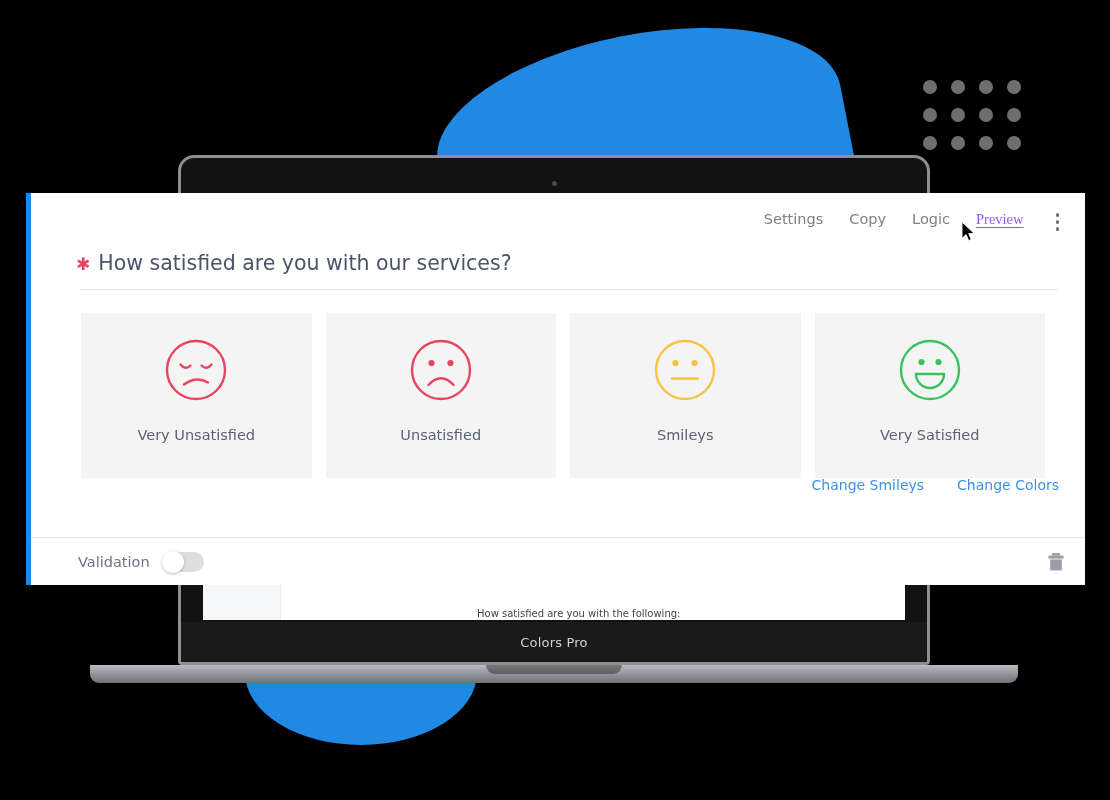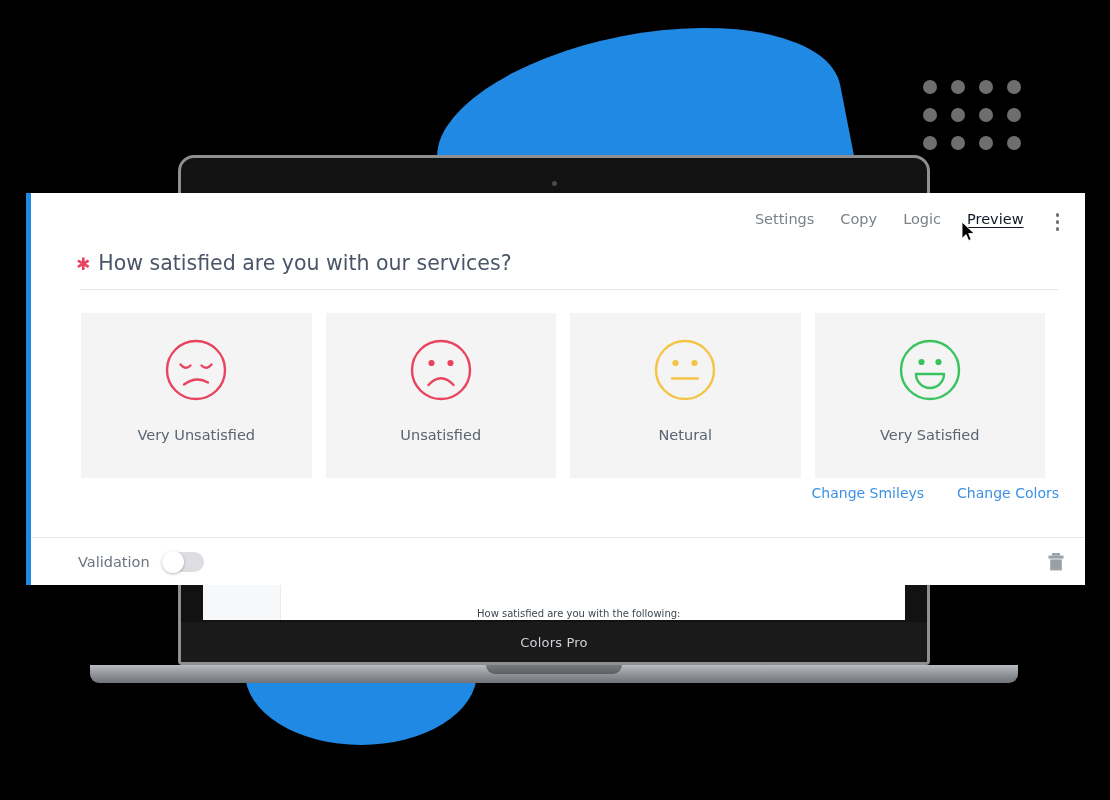--- a/index.html
+++ b/index.html
@@ -176,23 +176,24 @@
     align-items: flex-start;
     gap: 26px;
   }
   .toolbar-link {
     font-size: 14.5px;
     color: #7b8189;
     cursor: pointer;
     white-space: nowrap;
   }
   .toolbar-link.active {
-    color: #0f172a;
+    color: #8b5cf6;
     text-decoration: underline;
     text-underline-offset: 3px;
+    font-family: Liberation Serif, serif;
   }
   .kebab {
     display: flex;
     flex-direction: column;
     gap: 3.5px;
     padding: 2px 6px;
     cursor: pointer;
   }
   .kebab i {
     width: 3.5px; height: 3.5px;
@@ -263,21 +264,21 @@
   .option .label {
     margin-top: 22px;
     font-size: 14.5px;
     color: #5a6472;
   }
 
   
   .change-links {
     position: absolute;
     right: 26px;
-    top: 292px;
+    top: 284px;
     display: flex;
     gap: 33px;
   }
   .change-link {
     font-size: 14px;
     color: #3c91e6;
     cursor: pointer;
   }
 
   
@@ -411,21 +412,21 @@
 
       <div class="option">
         <span class="face">
           <svg width="62" height="62" viewBox="0 0 62 62">
             <circle cx="31" cy="31" r="29" fill="none" stroke="#f5c445" stroke-width="2.4"></circle>
             <circle cx="21.5" cy="24" r="3.1" fill="#f5c445"></circle>
             <circle cx="40.5" cy="24" r="3.1" fill="#f5c445"></circle>
             <line x1="18" y1="39.5" x2="44" y2="39.5" stroke="#f5c445" stroke-width="2.4" stroke-linecap="round"></line>
           </svg>
         </span>
-        <span class="label">Netural</span>
+        <span class="label">Smileys</span>
       </div>
 
 
       <div class="option">
         <span class="face">
           <svg width="62" height="62" viewBox="0 0 62 62">
             <circle cx="31" cy="31" r="29" fill="none" stroke="#39c35e" stroke-width="2.4"></circle>
             <circle cx="22.5" cy="23" r="3.1" fill="#39c35e"></circle>
             <circle cx="39.5" cy="23" r="3.1" fill="#39c35e"></circle>
             <path d="M17 35 L45 35 A14 14 0 0 1 17 35 Z" fill="none" stroke="#39c35e" stroke-width="2.4" stroke-linejoin="round"></path>

